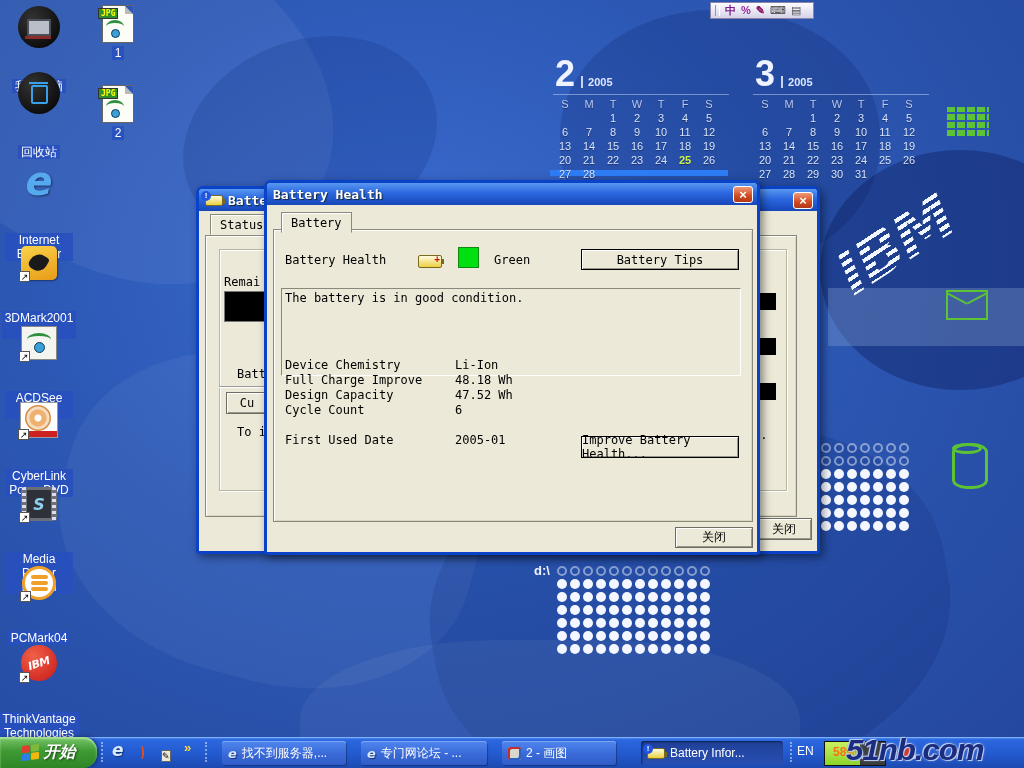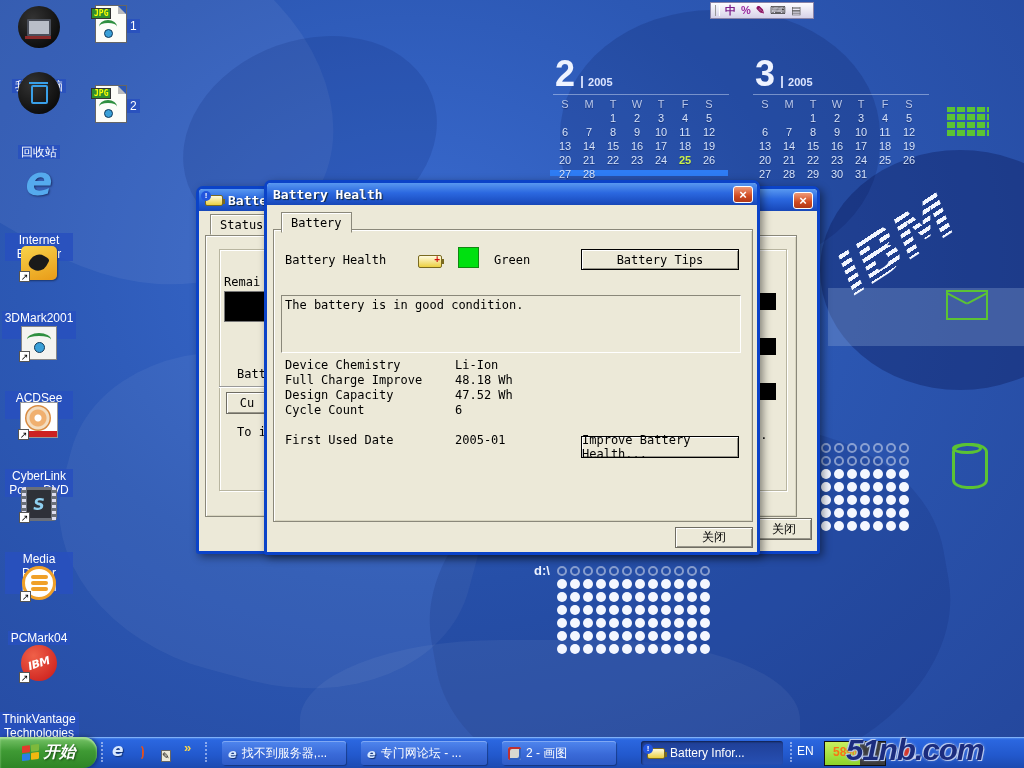--- a/index.html
+++ b/index.html
@@ -81,21 +81,21 @@
   .impc{width:36px;height:34px;background:#6a6f78;border-radius:4px;position:relative;overflow:hidden;display:flex;align-items:center;justify-content:center;}
   .impc::before{content:"";position:absolute;left:6px;top:3px;right:6px;bottom:3px;background:#2e3138;}
   .perf{position:absolute;top:0;bottom:0;width:4px;background:repeating-linear-gradient(180deg,#dde 0 3px,transparent 3px 6px);}
   .perf.l{left:1px;} .perf.r{right:1px;}
   .smark{position:relative;font:italic bold 16px "DejaVu Sans",sans-serif;color:#8fd0f0;}
   .ipcm{width:34px;height:34px;border-radius:50%;background:#fff;border:3px solid #f0a028;box-sizing:border-box;display:flex;flex-direction:column;gap:2px;align-items:center;justify-content:center;}
   .ipcm span{width:17px;height:4px;background:#f0a028;border-radius:2px;}
   .itv{width:36px;height:36px;border-radius:50%;background:radial-gradient(circle at 35% 30%,#f06048,#c81818);display:flex;align-items:center;justify-content:center;}
   .itv span{font:italic bold 11px "DejaVu Sans",sans-serif;color:#fff;transform:rotate(-18deg);letter-spacing:-.5px;}
   
-  .ficon{position:absolute;left:95px;width:46px;display:flex;flex-direction:row;align-items:center;}
+  .ficon{position:absolute;left:95px;width:46px;display:flex;flex-direction:column;align-items:center;}
   .ijpg{width:30px;height:36px;background:#fdfdf8;border:1px solid #666;position:relative;}
   .ijpg::after{content:"";position:absolute;right:0;top:0;border-left:8px solid #bbb;border-top:8px solid #2c58b4;}
   .jb{position:absolute;top:2px;left:-5px;background:#2f8f2f;color:#ff0;font:bold 8px "DejaVu Sans Mono",monospace;padding:0 2px;border:1px solid #333;}
   .je{position:absolute;bottom:4px;left:3px;display:flex;flex-direction:column;align-items:center;}
   
   .xpwin{position:absolute;background:#ece9d8;border:3px solid #0b43c8;border-radius:7px 7px 3px 3px;
      box-shadow:3px 3px 9px rgba(0,0,0,.45);}
   .titlebar{height:22px;background:linear-gradient(180deg,#5898f0 0%,#2b68e0 45%,#1747b8 100%);
      border-radius:4px 4px 0 0;display:flex;align-items:center;padding:0 4px 0 6px;gap:5px;}
   .tbt{flex:1;font:bold 13px "DejaVu Sans Mono",monospace;color:#fff;text-shadow:1px 1px 1px #123;white-space:nowrap;overflow:hidden;}
@@ -594,21 +594,21 @@
     <div class="tabpane" style="left:6px;top:46px;width:478px;height:291px"></div>
 
     <span class="mono" style="position:absolute;left:18px;top:70px">Battery Health</span>
     <span class="batt" style="position:absolute;left:151px;top:72px">
         <span class="plus">+</span>
       </span>
     <span class="gsq" style="left:191px;top:64px"></span>
     <span class="mono" style="position:absolute;left:227px;top:70px">Green</span>
     <div class="btn3d" style="left:314px;top:66px;width:158px;height:21px">Battery Tips</div>
 
-    <div class="sunken" style="left:14px;top:112px;width:460px;height:58px">
+    <div class="sunken" style="left:14px;top:105px;width:460px;height:88px">
       <span class="mono" style="position:absolute;left:3px;top:2px">The battery is in good condition.</span>
     </div>
 
     <div class="irow mono">
         <span style="left:18px;top:175px">Device Chemistry</span>
         <span style="left:188px;top:175px">Li-Ion</span>
       </div>
     <div class="irow mono">
         <span style="left:18px;top:190px">Full Charge Improve</span>
         <span style="left:188px;top:190px">48.18 Wh</span>

